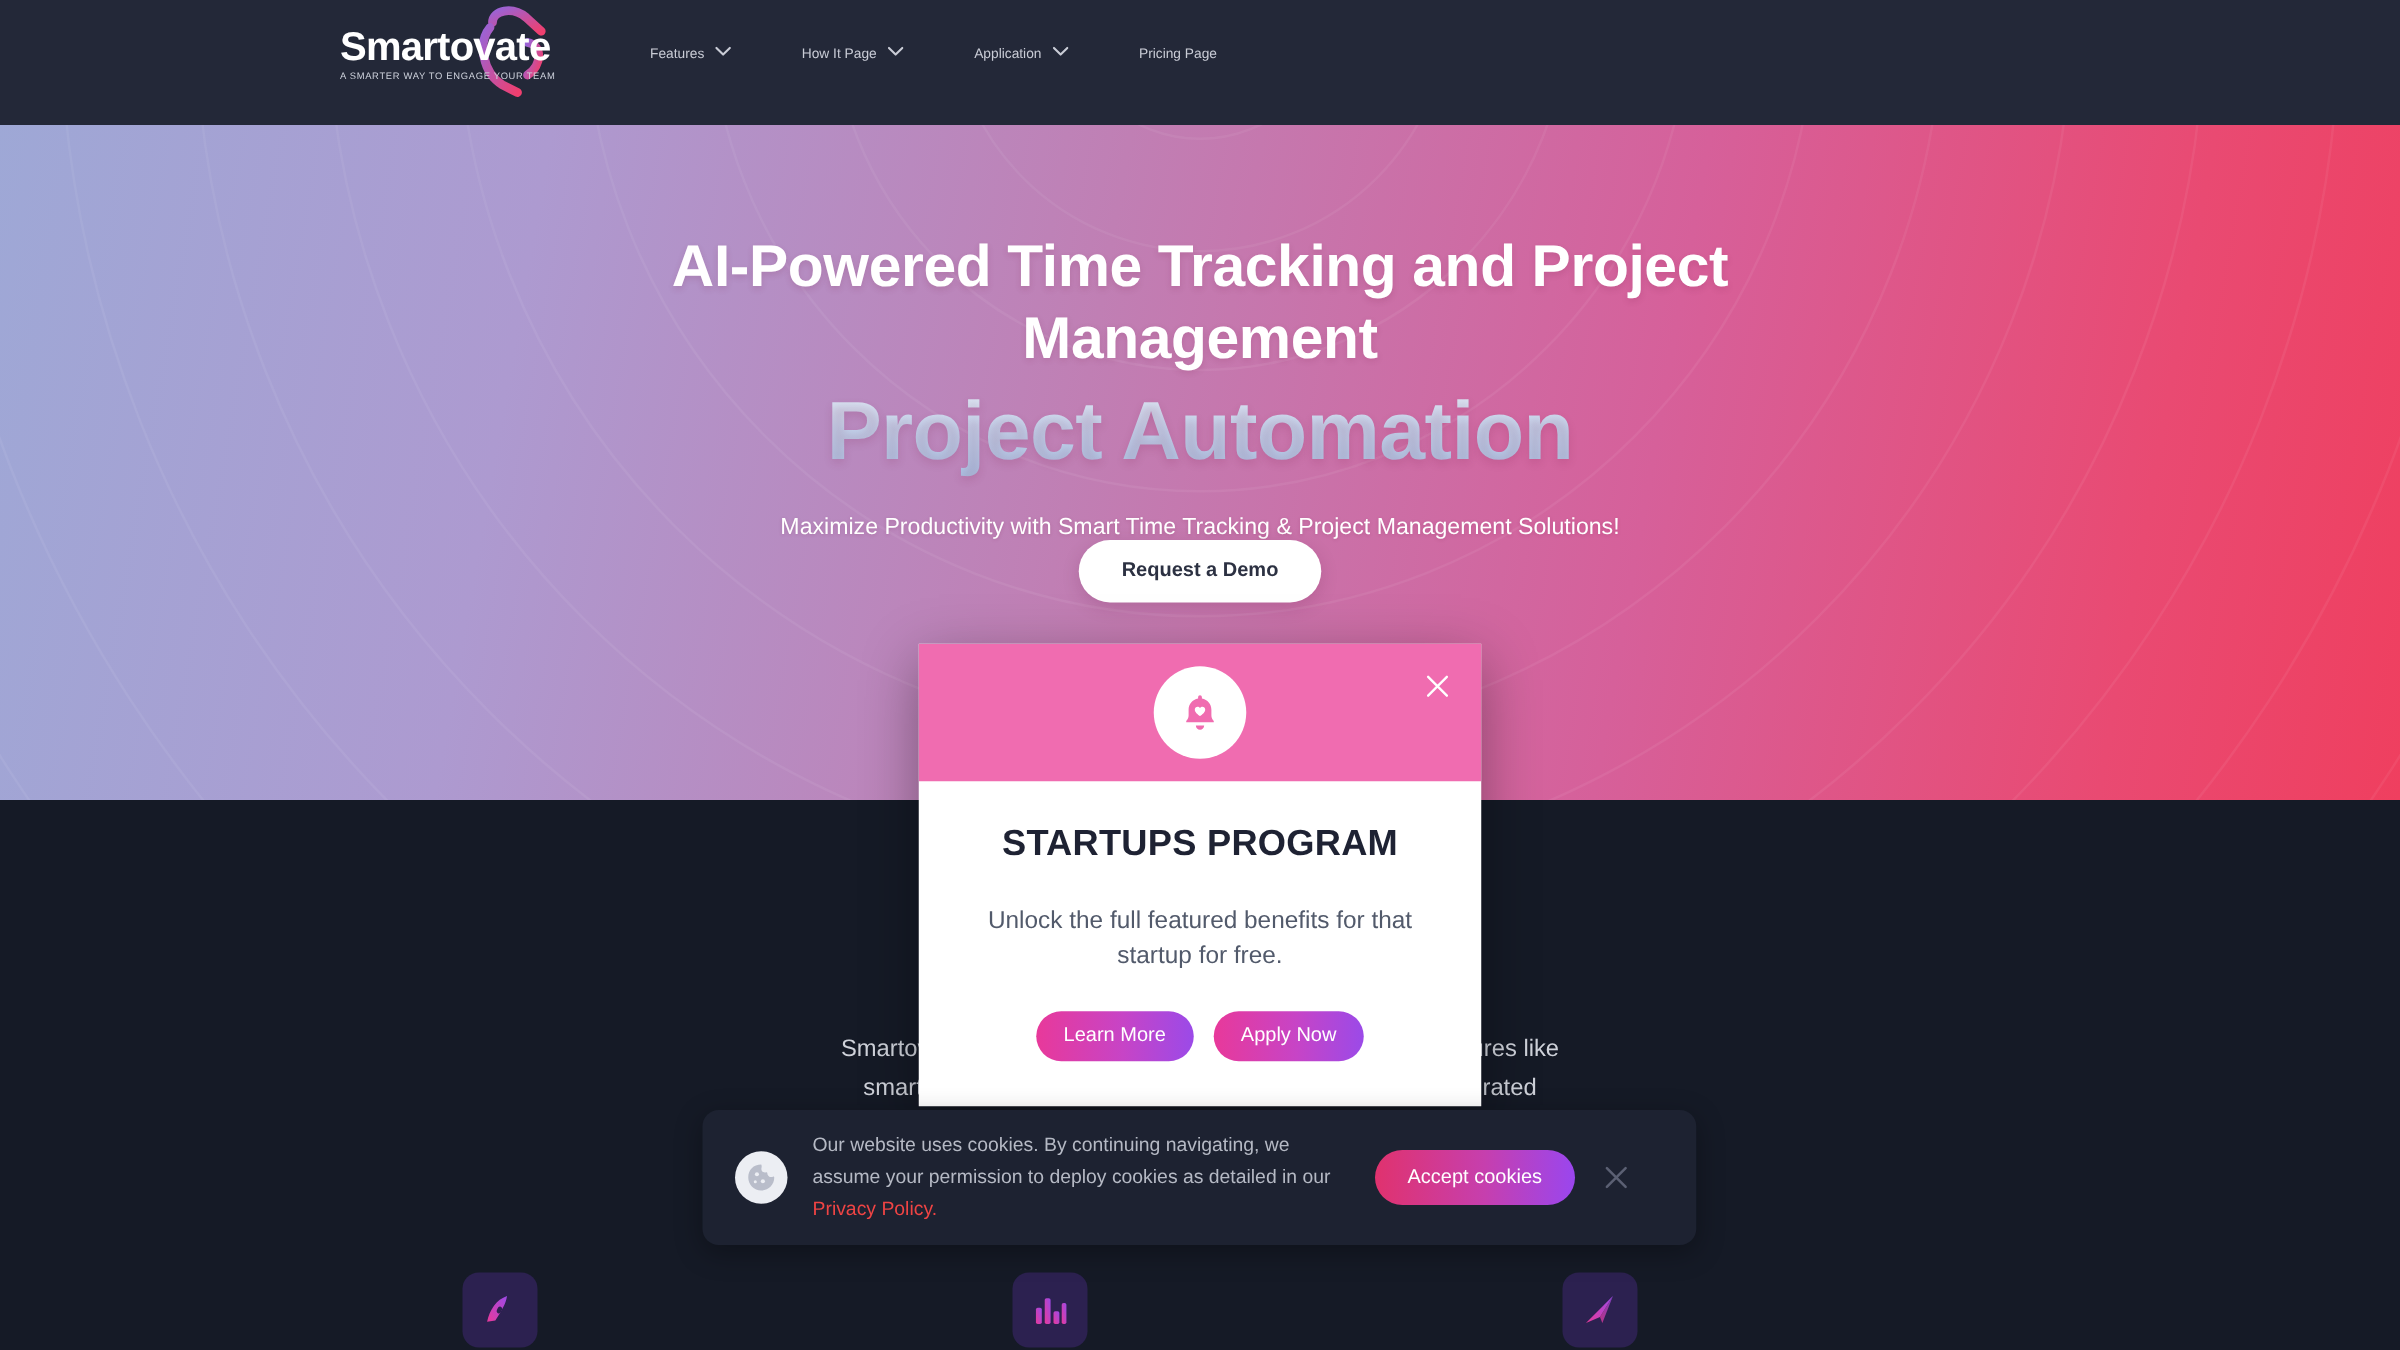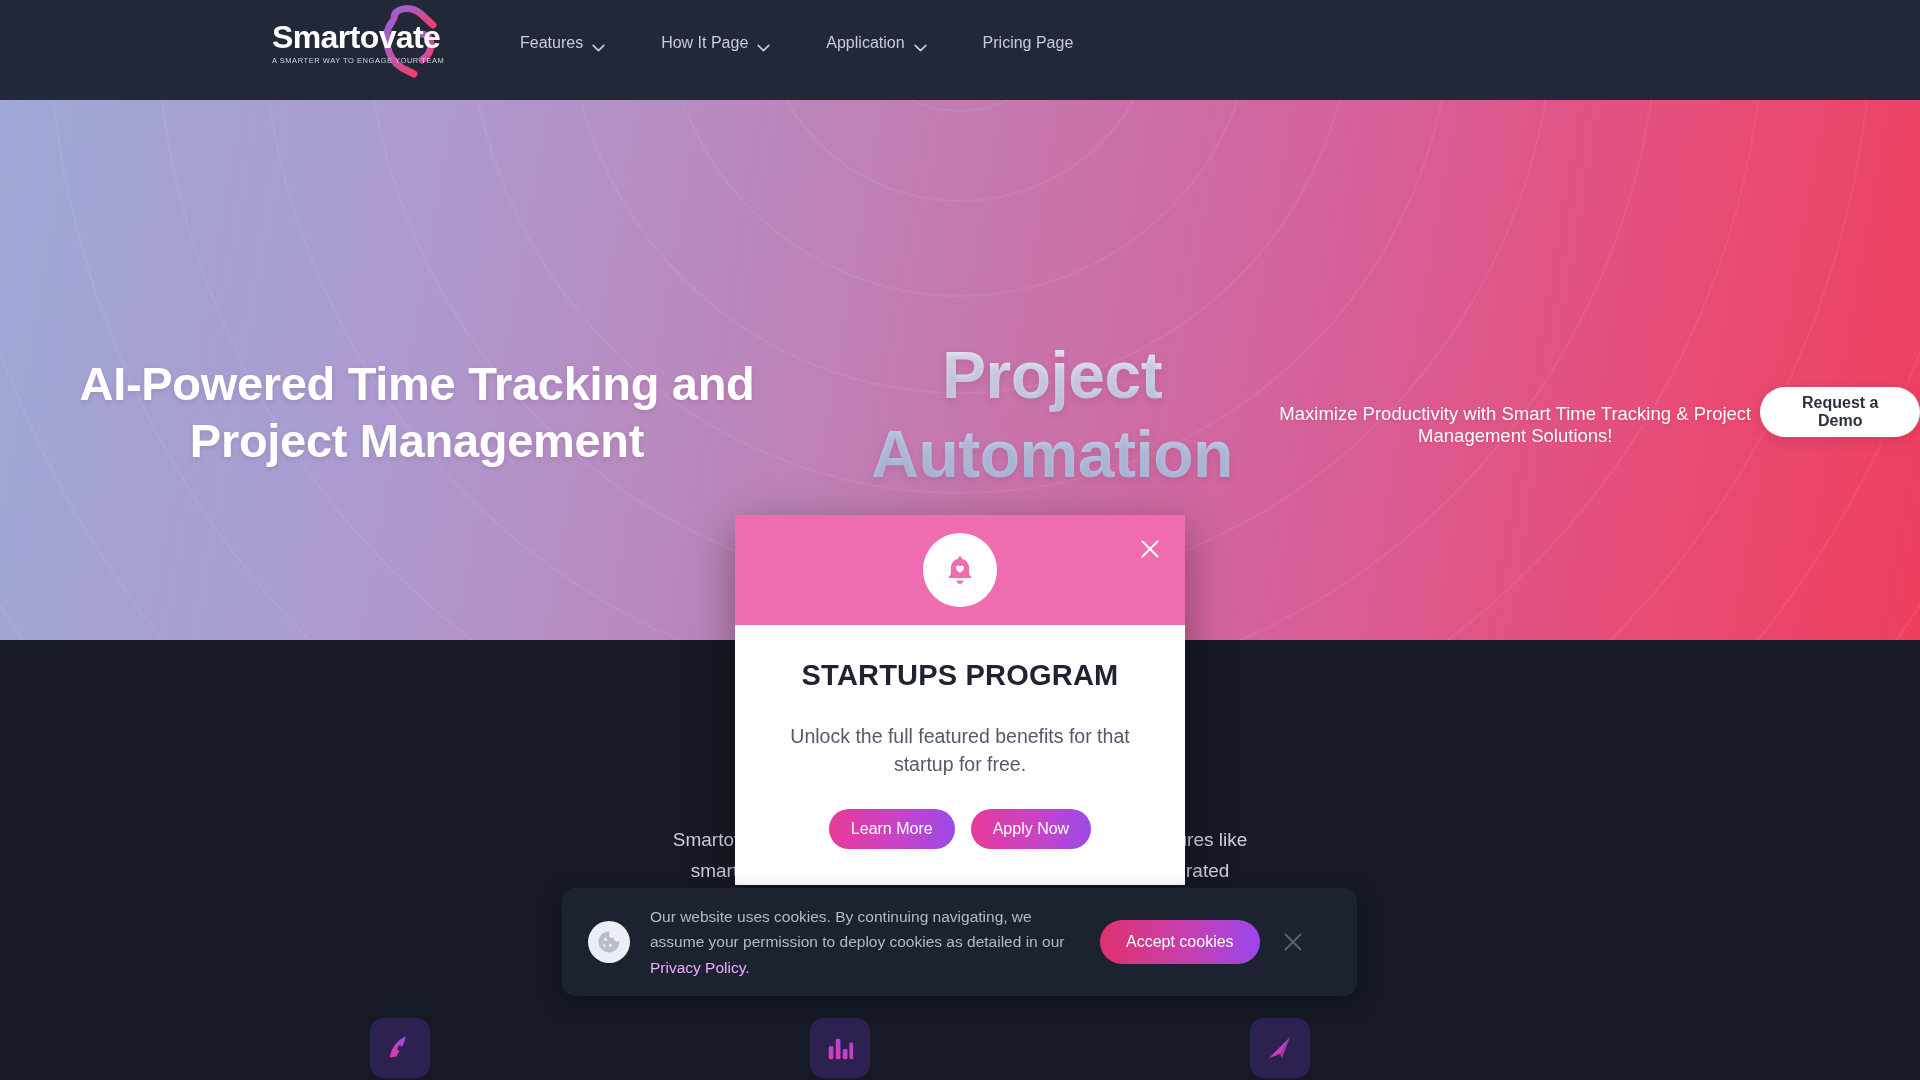--- a/index.html
+++ b/index.html
@@ -33,22 +33,22 @@
     font-size:7.5px; color:#cfd3dd; letter-spacing:0.55px;
     margin-top:3px; white-space:nowrap; font-family:"Liberation Sans",sans-serif;
   }
   .logo-mark { position:absolute; left:108px; top:-4px; width:70px; height:78px; }
 
   .nav-links {
     position:absolute; left:520px; top:0; height:86px;
     display:flex; align-items:center; gap:0px;
   }
   .nav-item {
-    display:flex; align-items:flex-end; gap:9px;
-    color:#c9ccd6; font-size:16px; cursor:pointer;
+    display:flex; align-items:flex-start; gap:9px;
+    color:#c9ccd6; font-size:11px; cursor:pointer;
     padding:0 0; margin-right:56px; white-space:nowrap;
   }
   .nav-item:last-child{ margin-right:0; }
   .chev { width:13px; height:8px; display:inline-block; }
 
   .nav-right {
     position:absolute; right:0; top:0; height:86px;
     display:flex; align-items:center;
   }
   .trial-btn {
@@ -69,21 +69,21 @@
 
   
   .hero {
     position:absolute; top:86px; left:0; width:1920px; height:554px;
     background:linear-gradient(100deg,#9ea8d6 0%, #ad9ad0 22%, #c07fb4 45%, #d6609a 68%, #e94a72 88%, #ef3f5f 100%);
     overflow:hidden;
   }
   .hero-rings { position:absolute; left:0; top:-300px; width:1920px; height:1500px; opacity:.36; }
   .hero-inner {
     position:absolute; top:0; left:0; width:1920px; height:554px;
-    display:flex; flex-direction:row; align-items:center;
+    display:flex; flex-direction:column; align-items:center;
     padding-top:98px;
   }
   .hero-h1 {
     font-size:47px; font-weight:bold; color:#ffffff; text-align:center;
     line-height:1.22; max-width:1000px; letter-spacing:-0.3px;
     text-shadow:0 2px 5px rgba(120,30,70,.16);
   }
   .hero-h2 {
     font-size:66px; font-weight:bold; text-align:center;
     line-height:1.2; margin-top:6px; letter-spacing:-0.5px;
@@ -169,21 +169,21 @@
     box-shadow:0 6px 22px rgba(0,0,0,.3);
   }
   .cookie-icon {
     width:42px; height:42px; border-radius:50%; background:#eceef3;
     display:flex; align-items:center; justify-content:center; flex:0 0 auto;
   }
   .cookie-text {
     margin-left:20px; width:432px; color:#b5b9c4;
     font-size:15.5px; line-height:1.62;
   }
-  .cookie-link { color:#f0abfc; text-decoration:none; cursor:pointer; }
+  .cookie-link { color:#ef4444; text-decoration:none; cursor:pointer; }
   .accept-btn {
     margin-left:18px; height:44px; padding:0 26px; border:none;
     border-radius:22px; color:#fff; font-size:16px; cursor:pointer;
     background:linear-gradient(90deg,#e0326e 0%,#c63fae 55%,#9a46ee 100%);
     font-family:"Liberation Sans",sans-serif; white-space:nowrap;
   }
   .cookie-close {
     margin-left:20px; width:26px; height:26px; cursor:pointer;
     display:flex; align-items:center; justify-content:center;
   }

